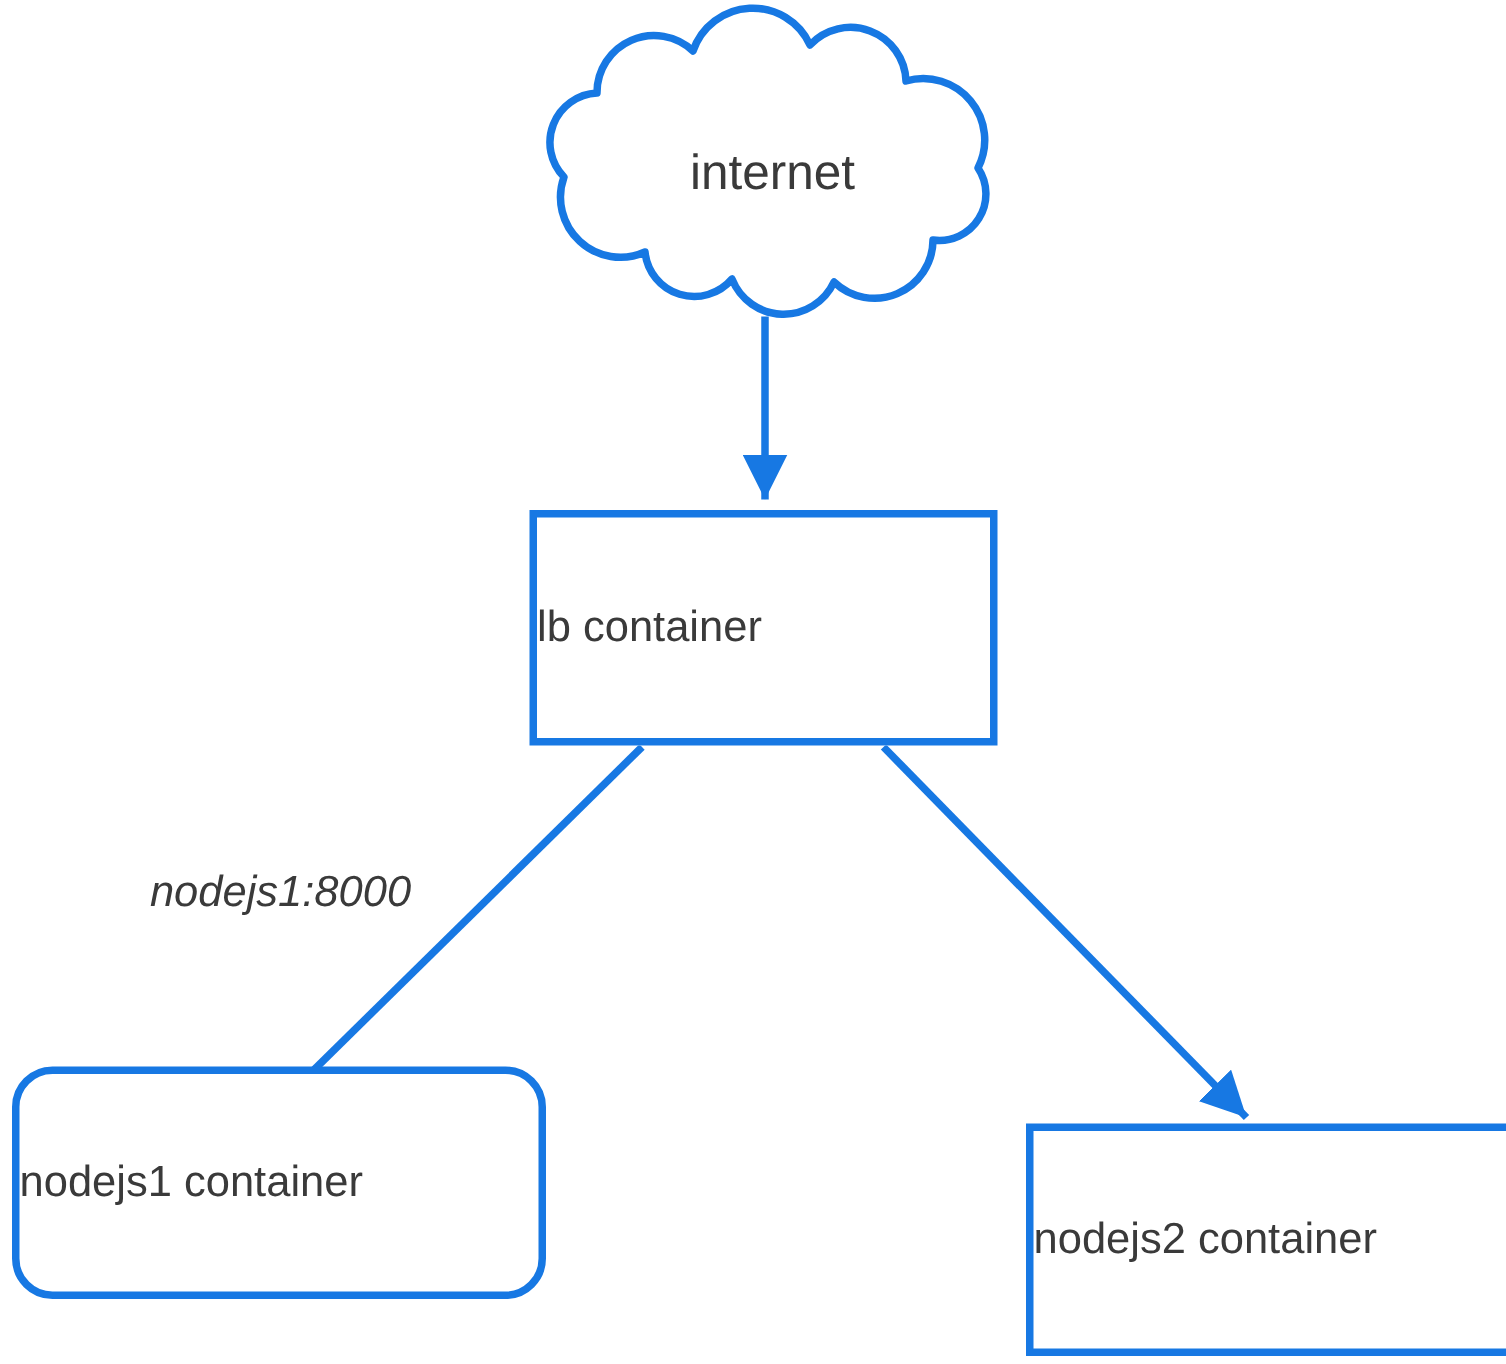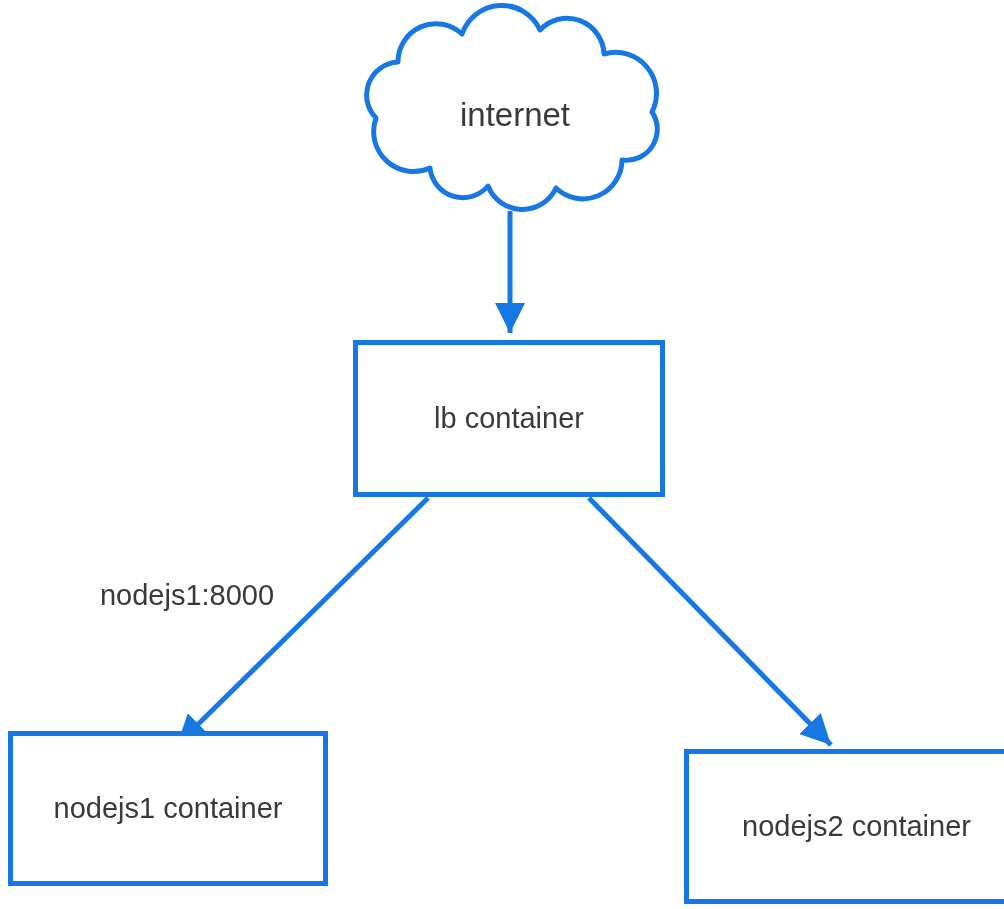--- a/index.html
+++ b/index.html
@@ -23,42 +23,41 @@
     width: 1004px;
     height: 909px;
   }
   .node-box {
     position: absolute;
     box-sizing: border-box;
     border: 5px solid #1778e3;
     background: #ffffff;
     display: flex;
     align-items: center;
-    justify-content: center;
     font-size: 29px;
     line-height: 1.2;
   }
   .node-box.lb        { left: 353px; top: 340px; width: 312px; height: 157px; }
-  .node-box.nodejs1   { left: 8px;   top: 731px; width: 320px; height: 155px; }
+  .node-box.nodejs1   { left: 8px;   top: 711px; width: 356px; height: 155px; border-radius: 27px; }
   .node-box.nodejs2   { left: 684px; top: 749px; width: 345px; height: 155px; }
   .cloud-label {
     position: absolute;
     left: 375px;
     top: 96px;
     width: 280px;
     text-align: center;
     font-size: 33px;
   }
   .edge-label {
     position: absolute;
     width: 260px;
     text-align: center;
     font-size: 29px;
   }
-  .edge-label.left  { left: 57px;  top: 579px; }
+  .edge-label.left  { left: 57px;  top: 579px; font-style: italic; }
   .edge-label.right { left: 685px; top: 579px; }
 </style>
 </head>
 <body>
 
 <div class="canvas">
 
   <svg class="diagram-svg" viewBox="0 0 1004 909" xmlns="http://www.w3.org/2000/svg">
     <defs>
       <marker id="arrowhead" viewBox="0 0 10 10" refX="10" refY="5" markerWidth="6" markerHeight="6" orient="auto-start-reverse">

